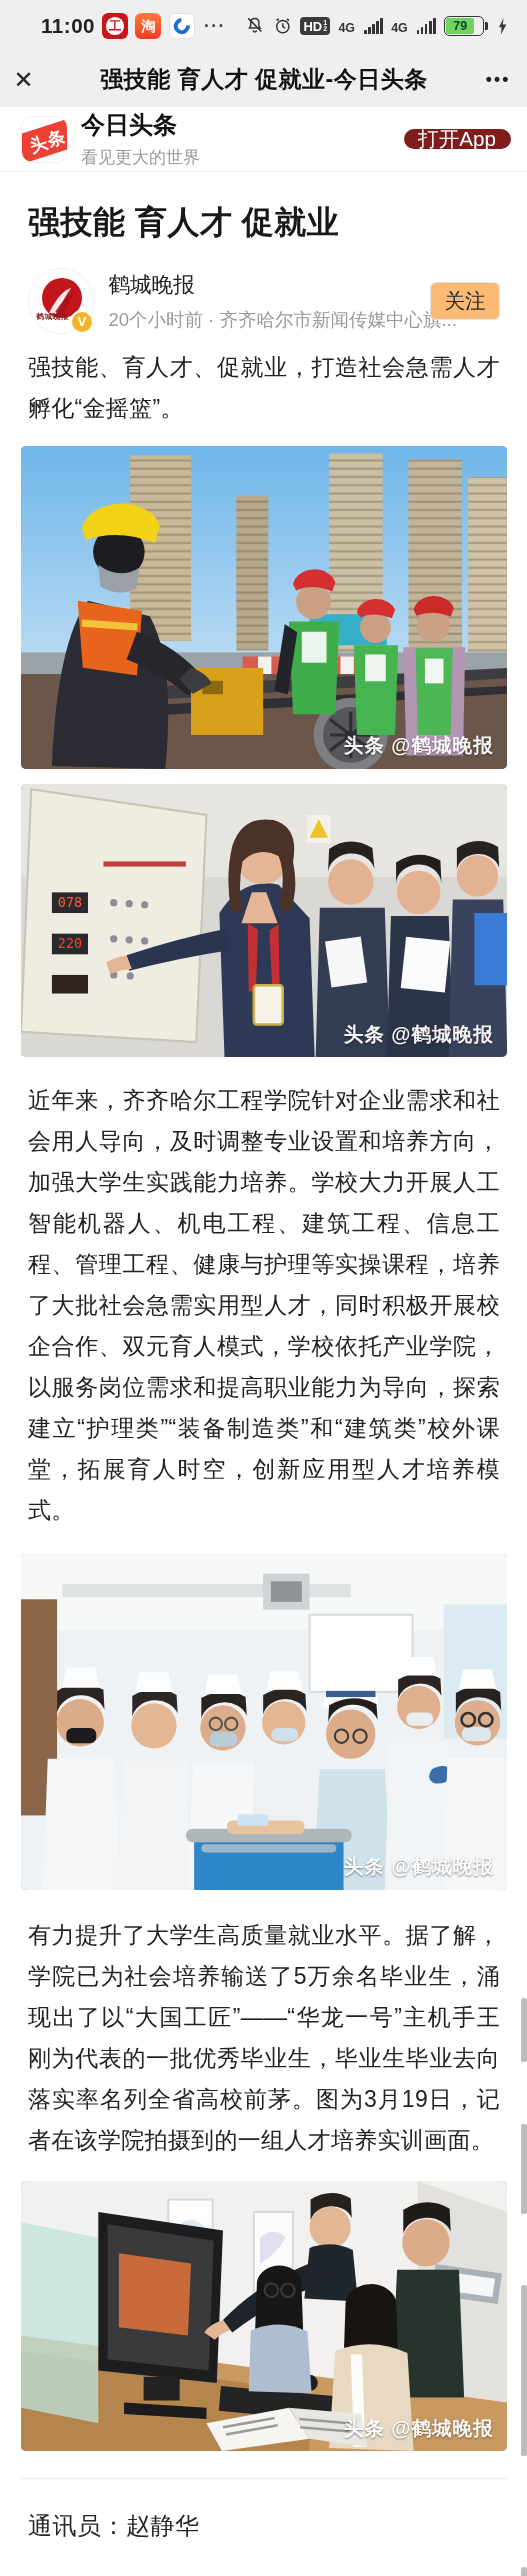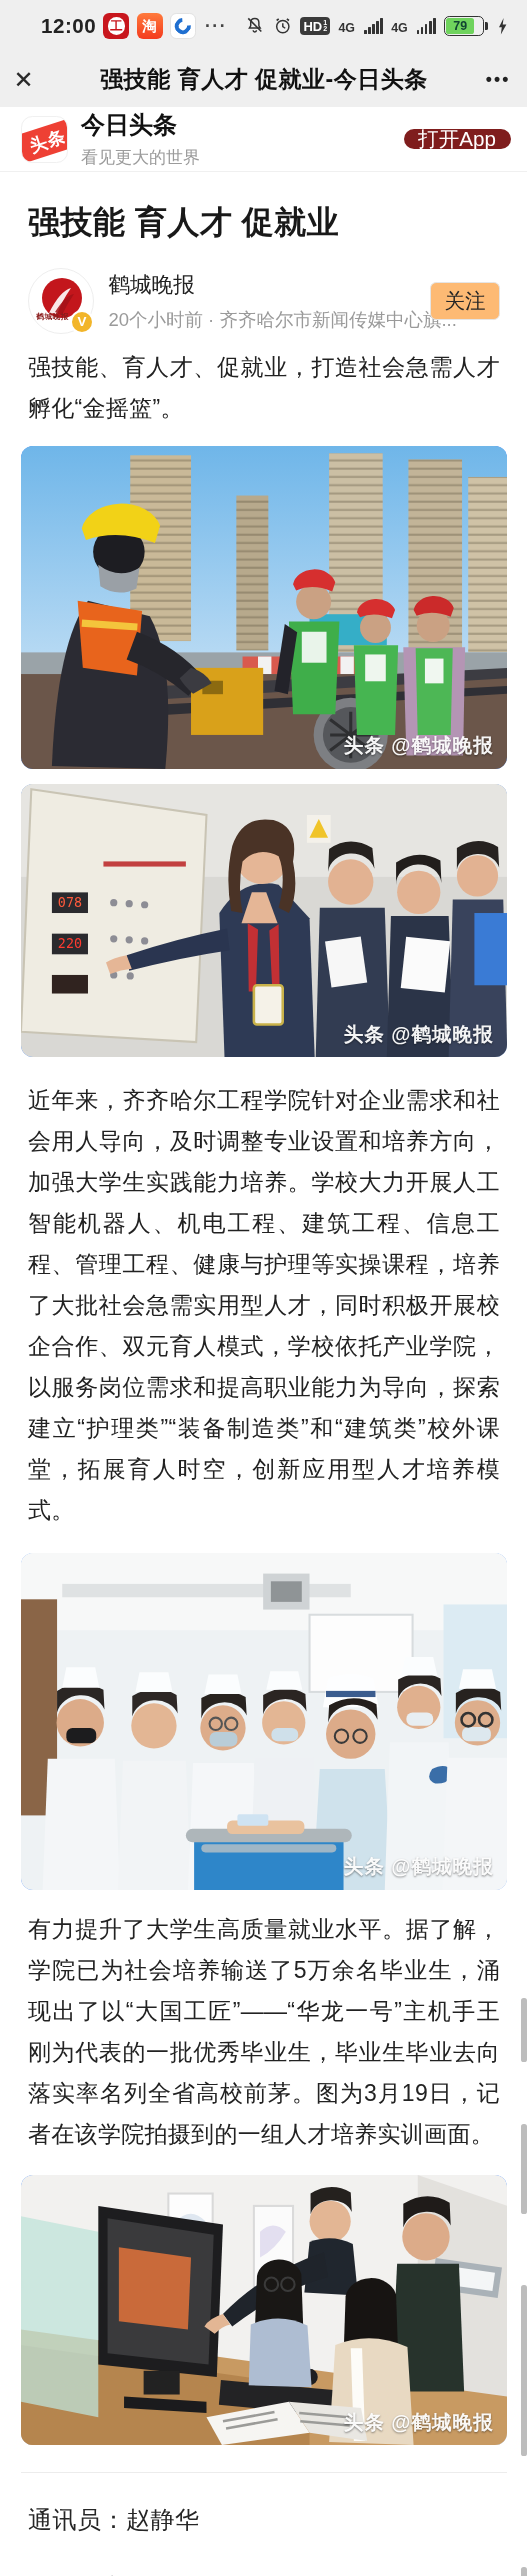--- a/index.html
+++ b/index.html
@@ -62,22 +62,22 @@
   .avatar svg { position:absolute; inset:0; }
   .av-text { position:absolute; left:7.2px; bottom:11.3px; font-size:7.7px; color:#8a1c1c; font-weight:700; letter-spacing:0.5px; }
   .v-badge { position:absolute; right:-1px; bottom:-1px; width:24px; height:24px; border-radius:50%; background:#f2b52a; border:2.1px solid #fff; color:#fff; font-size:13.4px; font-weight:700; display:flex; align-items:center; justify-content:center; }
   .author-info { margin-left:14.4px; min-width:0; }
   .author-name { font-size:21.6px; color:#222; font-weight:500; }
   .author-meta { font-size:18.5px; color:#9a9a9a; margin-top:8.2px; white-space:nowrap; }
   .follow-btn { margin-left:auto; width:70px; height:38px; background:#fdba74; border:1px solid #e5e5e5; border-radius:6.2px; font-size:20.6px; color:#262626; display:flex; align-items:center; justify-content:center; flex:0 0 auto; }
   .body-p { font-size:23px; line-height:41px; color:#222; text-align:justify; letter-spacing:0.3px; }
   .p-first { margin-top:13.4px; }
   .p-2 { margin-top:23px; }
-  .p-3 { margin-top:19px; }
-  figure { position:relative; margin:0 -7.2px; border-radius:12px; overflow:hidden; background:#3b82f6; }
+  .p-3 { margin-top:25px; }
+  figure { position:relative; margin:0 -7.2px; border-radius:5px; overflow:hidden; background:#3b82f6; }
   figure svg { display:block; width:100%; height:100%; }
   .f1 { margin-top:16.5px; height:323px; }
   .f2 { margin-top:15.5px; height:273px; }
   .f3 { margin-top:21.6px; height:337px; }
   .f4 { margin-top:20.6px; height:270px; }
   .wm { position:absolute; right:13.4px; bottom:9.3px; color:rgba(255,255,255,0.95); font-size:19.6px; font-weight:700; text-shadow:0 0.5px 2.1px rgba(0,0,0,0.45); letter-spacing:1px; }
   .divider { margin:27px -7.2px 0; height:1px; background:#ececec; border:none; }
   .credits { margin-top:31px; padding-bottom:20.6px; }
   .credit-line { font-size:24px; color:#262626; line-height:32px; margin-bottom:36px; letter-spacing:0.5px; }
   
@@ -86,21 +86,21 @@
   .seg2 { top:2124px; height:90px; }
   .seg3 { top:2285px; height:171px; }
   .seg4 { top:2567px; height:129px; }
 </style>
 </head>
 <body>
 
 <div class="page">
 
   <div class="status-bar">
-    <span class="time">12:00</span>
+    <span class="time">11:00</span>
     <span class="app-ico ico-icbc">
         <span class="disc">工</span>
       </span>
     <span class="app-ico ico-tb">淘</span>
     <span class="app-ico ico-blue">
         <span class="swirl"></span>
       </span>
     <span class="status-dots">···</span>
     <div class="sb-right">
       <svg width="19.6" height="19.6" viewBox="0 0 24 24">

